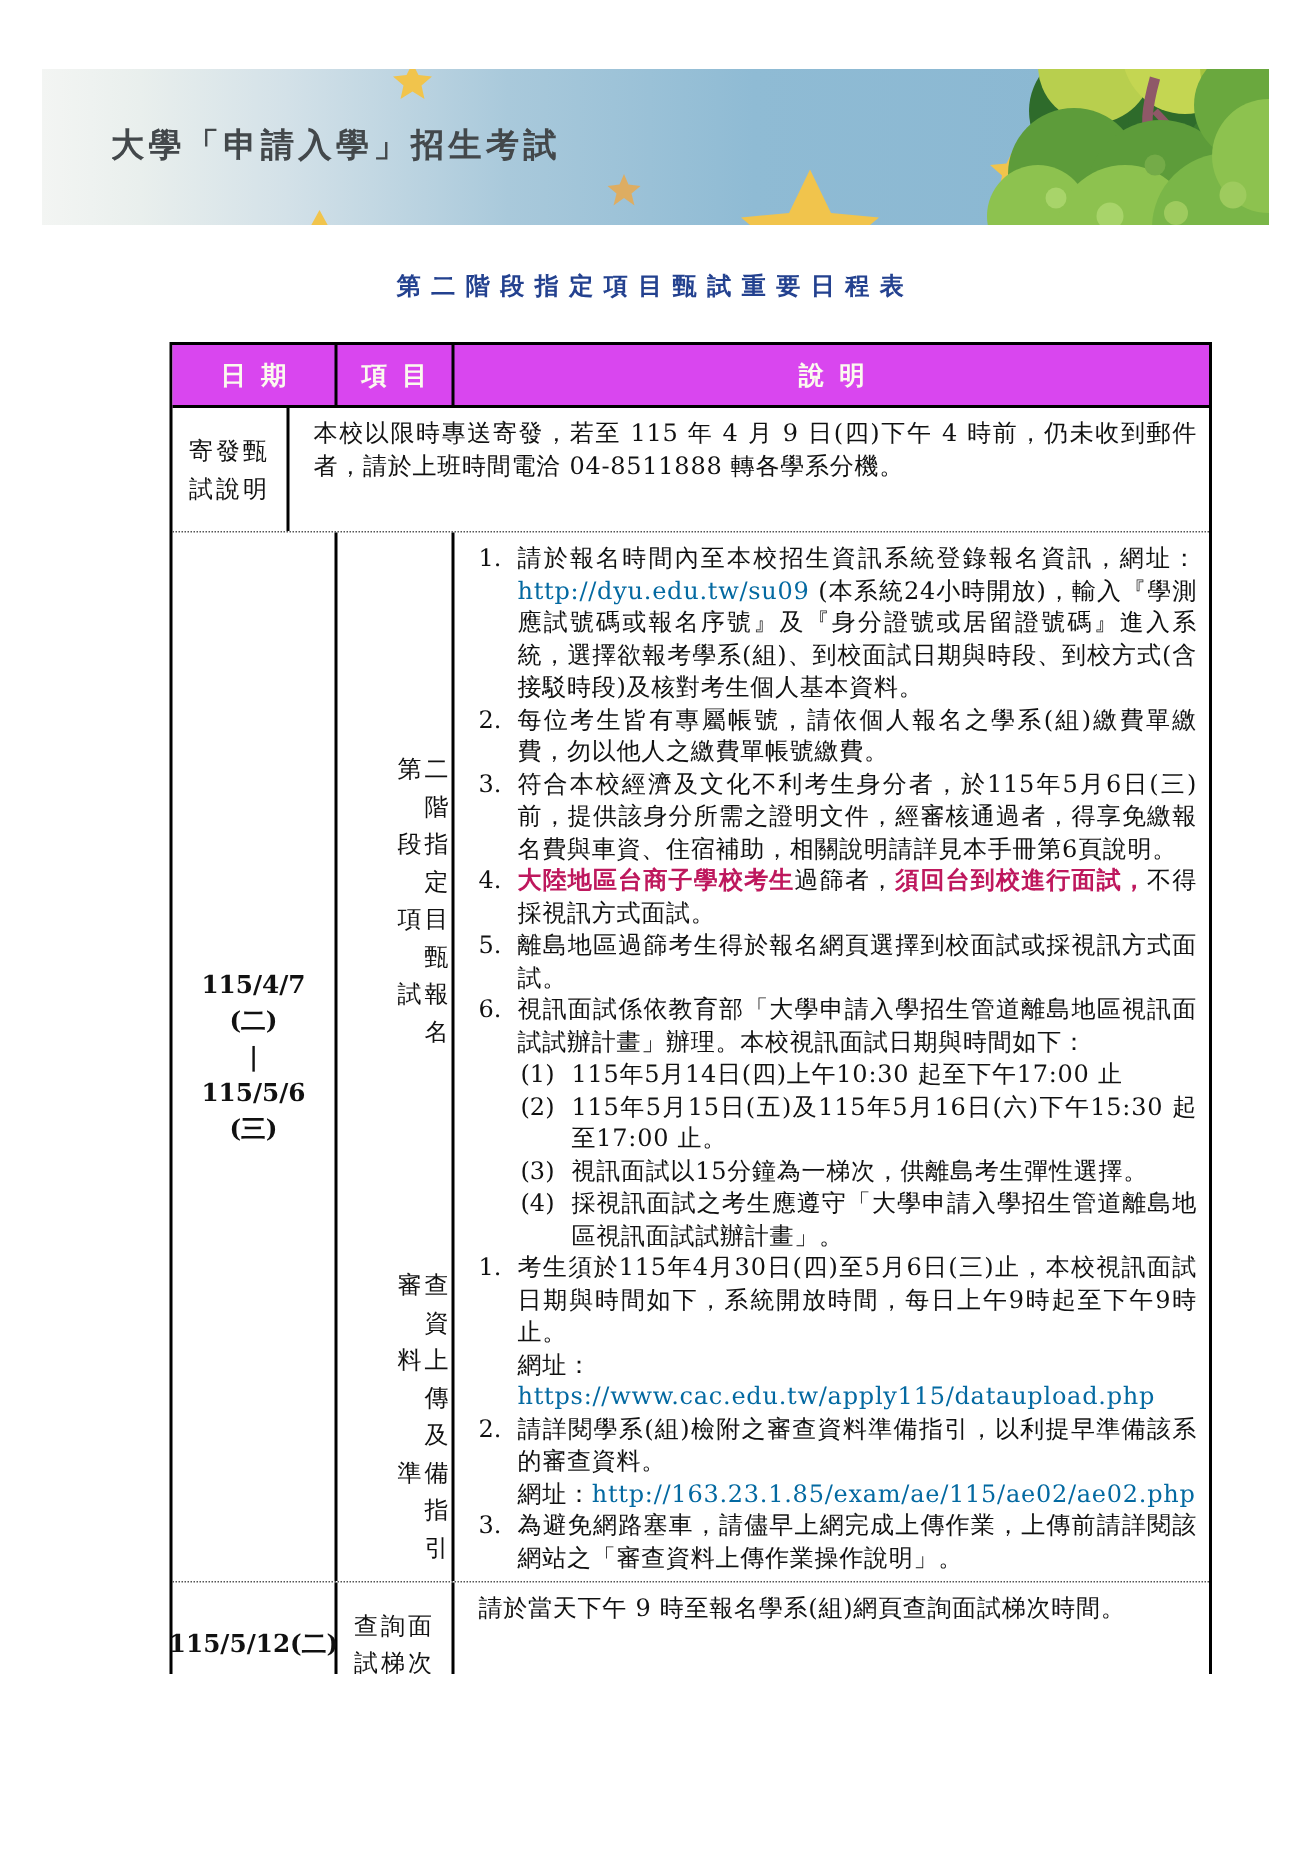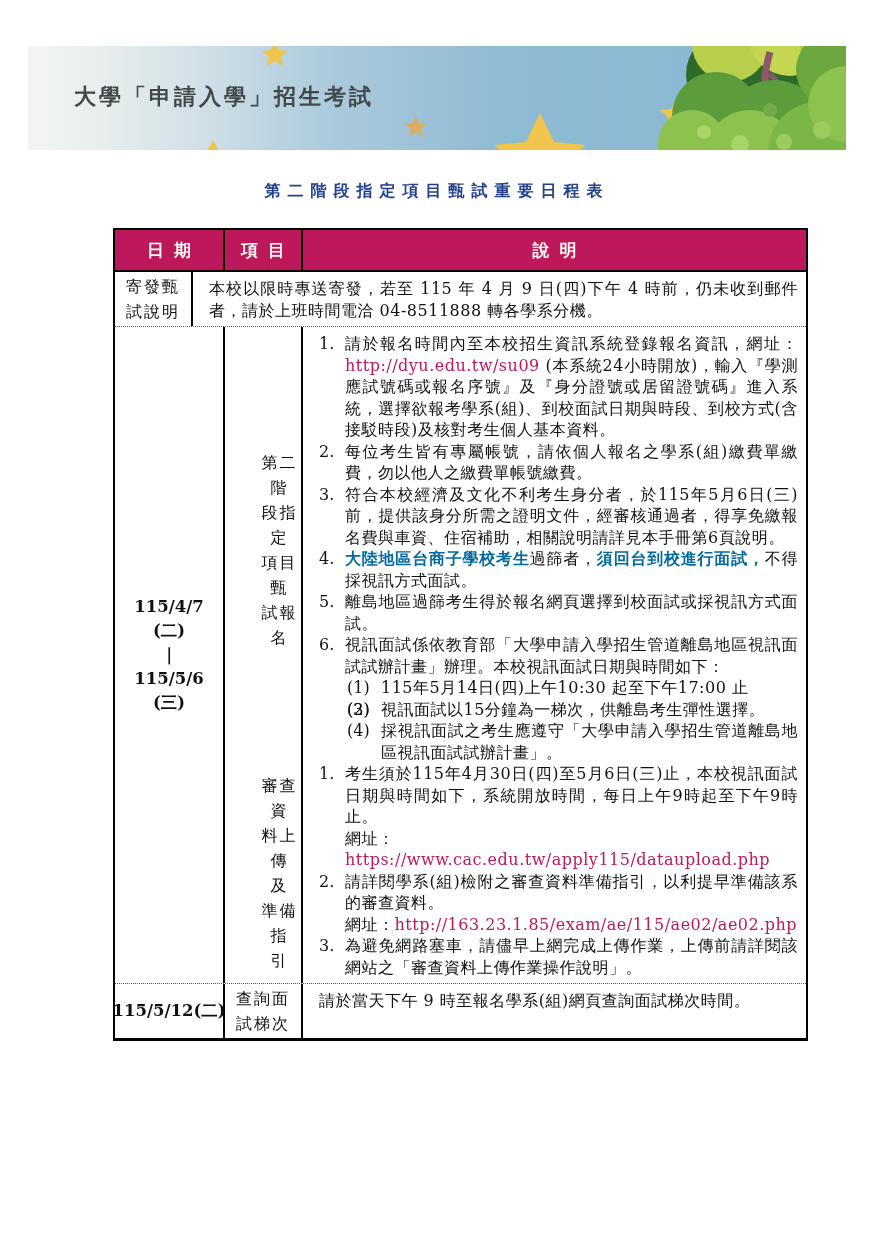--- a/index.html
+++ b/index.html
@@ -17,45 +17,45 @@
   .doc-title { position:absolute; top:181px; left:0; width:100%; text-align:center;
     font-size:16px; font-weight:bold; color:#23418f; letter-spacing:7px; }
 
   
   .tbl { position:absolute; left:113px; top:228px; width:695px;
     border:2px solid #000; border-bottom-width:3px; font-size:16px; color:#111; }
   .trow { display:flex; align-items:stretch; }
   .c1 { width:110px; border-right:2px solid #000; flex:0 0 110px; }
   .c2 { width:78px;  border-right:2px solid #000; flex:0 0 78px; }
   .c3 { flex:1 1 auto; }
-  .thead { background:#be185d; color:#fbfaee; }
+  .thead { background:#d946ef; color:#fbfaee; }
   .thead .cell { display:flex; align-items:center; justify-content:center; padding:9px 0 8px; }
   .thead .cell span { font-size:17px; font-weight:bold; letter-spacing:10px; margin-right:-10px; }
   .dotted { border-bottom:1px dotted #555; }
   .solidline { border-bottom:2px solid #000; }
 
   .datecell { display:flex; align-items:center; justify-content:center; text-align:center;
     font-weight:bold; font-size:16.5px; white-space:pre-line; line-height:24px; padding:2px; }
   .itemcell { display:flex; align-items:center; justify-content:center; text-align:center;
-    white-space:pre-line; line-height:25px; letter-spacing:2px; padding:2px 0; }
+    white-space:pre-line; line-height:25px; letter-spacing:2px; padding:16px 0; }
   .itemcell-split { display:flex; flex-direction:column; align-items:stretch; }
-  .iseg { display:flex; align-items:center; justify-content:center; text-align:center;
+  .iseg { display:flex; align-items:center; justify-content:center; text-align:right;
     white-space:pre-line; line-height:25px; letter-spacing:2px;margin-left:33px; }
   .iseg-a { flex:73 1 0; }
   .iseg-b { flex:27 1 0; padding-bottom:10px; }
 
   .desccell { padding:6px 8px 5px 16px; line-height:21.5px; text-align:justify; letter-spacing:0.5px; }
   .desccell p { text-align:justify; }
   .li { position:relative; padding-left:26px; }
   .li > .num { position:absolute; left:0; top:0; width:25px; letter-spacing:0; }
   .sub { position:relative; padding-left:36px; }
   .sub > .num { position:absolute; left:2px; top:0; letter-spacing:0; }
   .urlline { text-align:left; }
-  .red { color:#0369a1; font-weight:bold; }
-  .link { color:#be185d; text-decoration:none; cursor:pointer; }
+  .red { color:#be185d; font-weight:bold; }
+  .link { color:#0369a1; text-decoration:none; cursor:pointer; }
 
   
   .pageno { position:absolute; top:1150px; left:0; width:100%; text-align:center;
     font-size:18px; font-weight:bold; color:#111; }
 </style>
 </head>
 <body>
 
 <div class="page">
 
@@ -176,20 +176,21 @@
 
         <div class="li">
           <span class="num">6.</span>
           <span>視訊面試係依教育部「大學申請入學招生管道離島地區視訊面試試辦計畫」辦理。本校視訊面試日期與時間如下：</span>
           <div class="sub">
             <span class="num">(1)</span>
             <span>115年5月14日(四)上午10:30 起至下午17:00 止</span>
           </div>
           <div class="sub">
             <span class="num">(2)</span>
+            <span>115年5月15日(五)及115年5月16日(六)下午15:30 起至17:00 止。</span>
           </div>
           <div class="sub">
             <span class="num">(3)</span>
             <span>視訊面試以15分鐘為一梯次，供離島考生彈性選擇。</span>
           </div>
           <div class="sub">
             <span class="num">(4)</span>
             <span>採視訊面試之考生應遵守「大學申請入學招生管道離島地區視訊面試試辦計畫」。</span>
           </div>
         </div>

